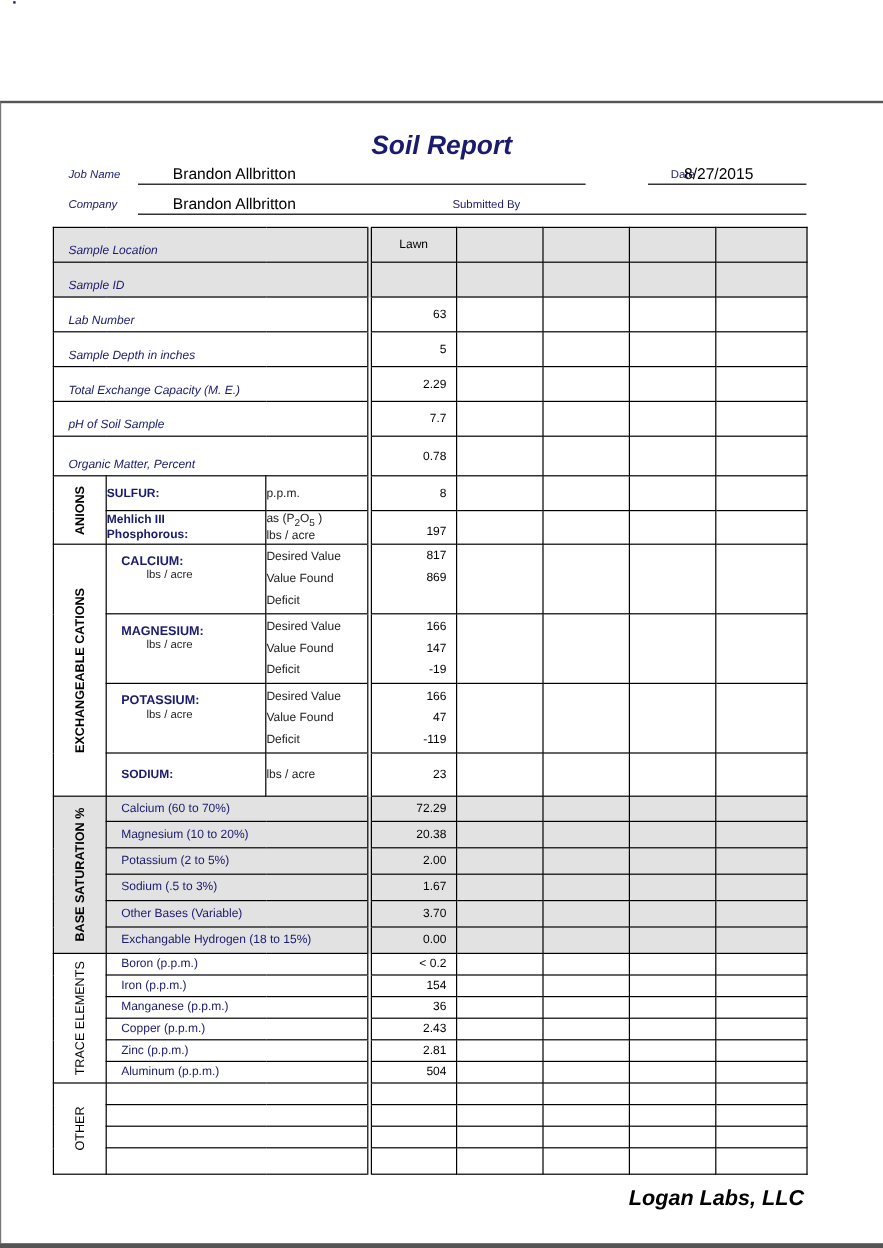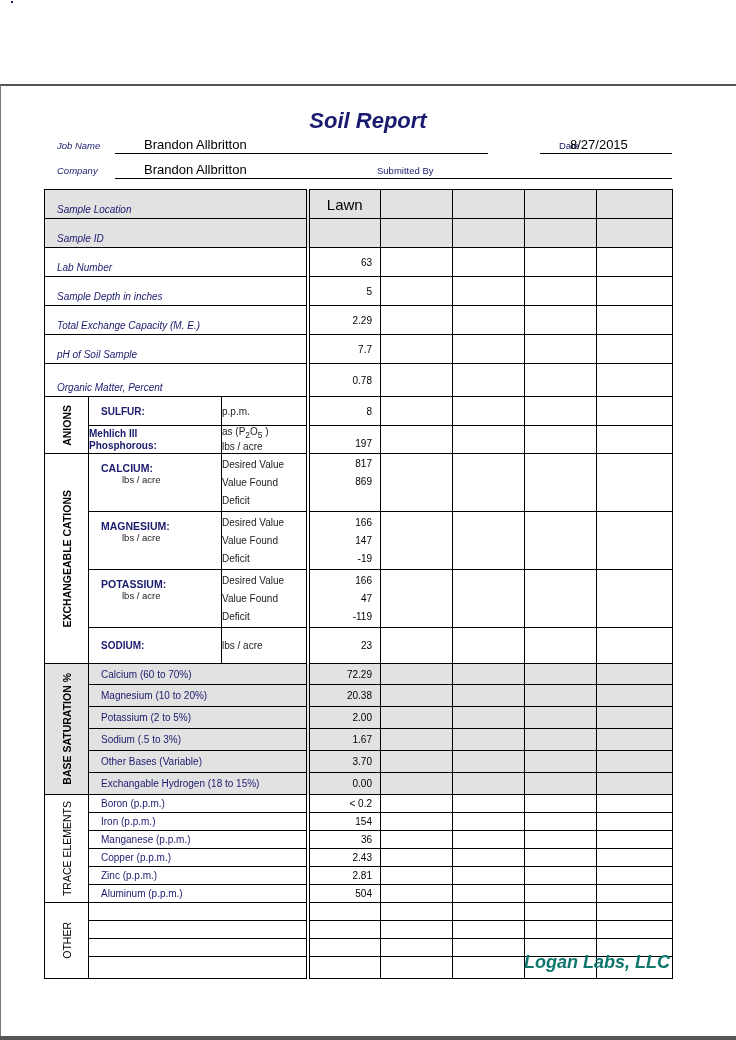--- a/index.html
+++ b/index.html
@@ -20,21 +20,21 @@
   .outer { border:1.5px solid #000 !important; }
   .gray { background:#e2e2e2; }
   .rl { color:#1a1a6e; font-style:italic; font-size:9.5px; padding-left:12px !important; vertical-align:bottom !important; padding-bottom:3px !important;margin-left:36px; }
   .num { text-align:right; padding-right:8px !important; font-size:13px; }
   .dbl { border-right:4px double #000 !important; }
   .vert { writing-mode:vertical-rl; transform:rotate(180deg); font-weight:bold; font-size:10.5px; text-align:center; white-space:nowrap; margin:auto; }
   .vertcell { text-align:center; }
   .el { color:#1a1a6e; font-weight:bold; font-size:10.5px; }
   .unit { font-size:9.5px; color:#222; }
   .small { font-size:9.5px; color:#1a1a6e; padding-left:12px !important; }
-  .footer { position:absolute; right:66px; top:952px; font-size:18px; font-weight:bold; font-style:italic; color:#0f766e; }
+  .footer { position:absolute; right:66px; top:988px; font-size:18px; font-weight:bold; font-style:italic; color:#000000; }
 </style>
 </head>
 <body>
 
 <div class="dot"></div>
 <div class="page"></div>
 <div class="bottombar"></div>
 
 <div class="title">Soil Report</div>
 
@@ -59,21 +59,21 @@
     <col style="width:73px">
       <col style="width:72px">
       <col style="width:72px">
       <col style="width:72px">
       <col style="width:76px">
   </colgroup>
 
   <tbody>
       <tr class="gray" style="height:29px">
     <td colspan="3" class="rl dbl">Sample Location</td>
-    <td style="text-align:center;font-size:15px;">Lawn</td>
+    <td style="text-align:center;font-size:10px;">Lawn</td>
     <td></td>
         <td></td>
         <td></td>
         <td></td>
   </tr>
   <tr class="gray" style="height:29px">
     <td colspan="3" class="rl dbl">Sample ID</td>
     <td class="num"></td>
     <td></td>
         <td></td>
@@ -118,21 +118,21 @@
     <td></td>
         <td></td>
         <td></td>
         <td></td>
   </tr>
 
   <tr style="height:29px">
     <td rowspan="2" class="vertcell">
           <div class="vert">ANIONS</div>
         </td>
-    <td style="padding-left:12px" class="el">SULFUR:</td>
+    <td style="" class="el">SULFUR:</td>
     <td class="dbl unit">p.p.m.</td>
     <td class="num">8</td>
     <td></td>
         <td></td>
         <td></td>
         <td></td>
   </tr>
   <tr style="height:28px">
     <td style="line-height:12px" class="el">
       <div>Mehlich III</div>

